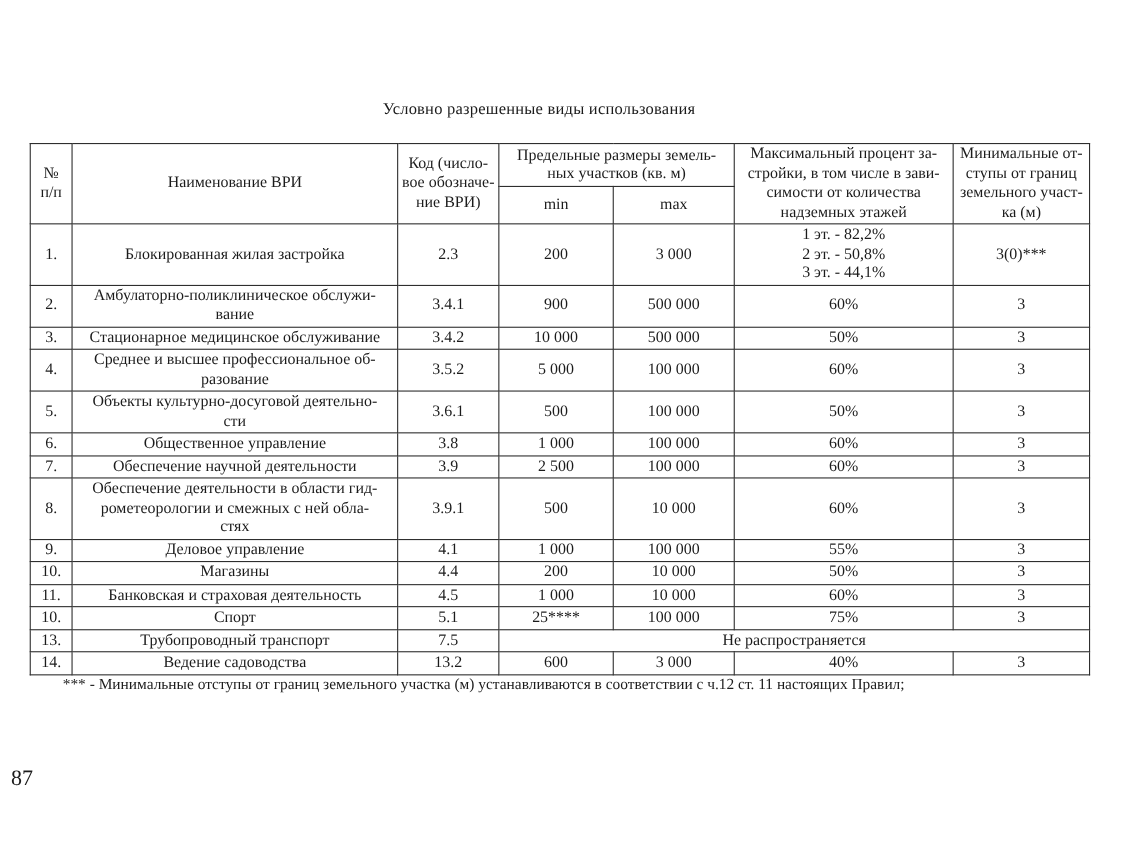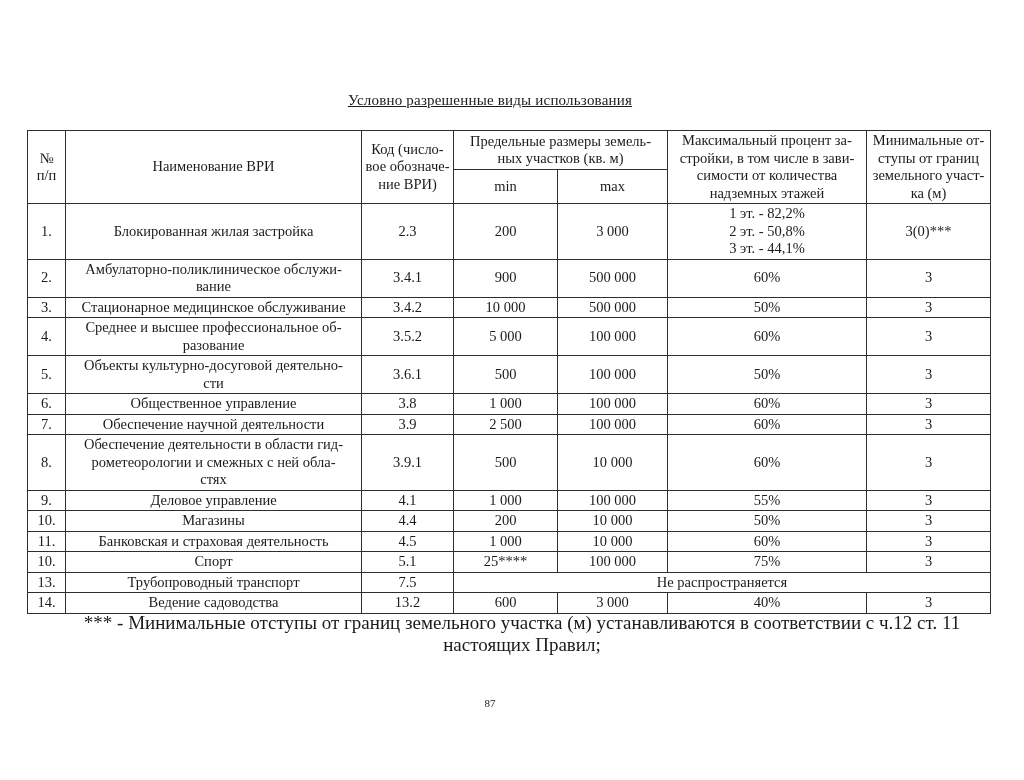--- a/index.html
+++ b/index.html
@@ -7,21 +7,21 @@
   body {
     width:1024px; height:780px;
     background:#ffffff;
     font-family:"Liberation Serif","DejaVu Serif",serif;
     color:#1b1b1b;
   }
   .page { position:relative; width:1024px; height:780px; overflow:hidden; background:#fff; }
 
   .doc-title {
     position:absolute; top:92px; left:10px; width:960px;
-    text-align:center; font-size:15px; letter-spacing:0.2px;text-decoration:underline;
+    text-align:center; font-size:15px; letter-spacing:0.2px;
   }
 
   table.vri {
     position:absolute; top:130px; left:27px;
     width:963px; border-collapse:collapse; table-layout:fixed;
   }
   table.vri th, table.vri td {
     border:1px solid #2e2e2e;
     font-weight:normal;
     font-size:14.5px;
@@ -30,25 +30,25 @@
     vertical-align:middle;
     padding:1px 2px;
     white-space:pre-line;
     overflow:hidden;
   }
   tr.subhead th { height:34px; }
   td.name { padding:1px 1px; }
 
   .notes {
     position:absolute; left:57px; top:612px; width:930px;
-    font-size:19px; line-height:21.5px;text-align:center;
+    font-size:14px; line-height:21.5px;
   }
   .page-number {
     position:absolute; top:697px; left:10px; width:960px;
-    text-align:center; font-size:11px;
+    font-size:20px;
   }
 </style>
 </head>
 <body>
 
 <div class="page">
 
   <div class="doc-title">Условно разрешенные виды использования</div>
 
   <table class="vri">

